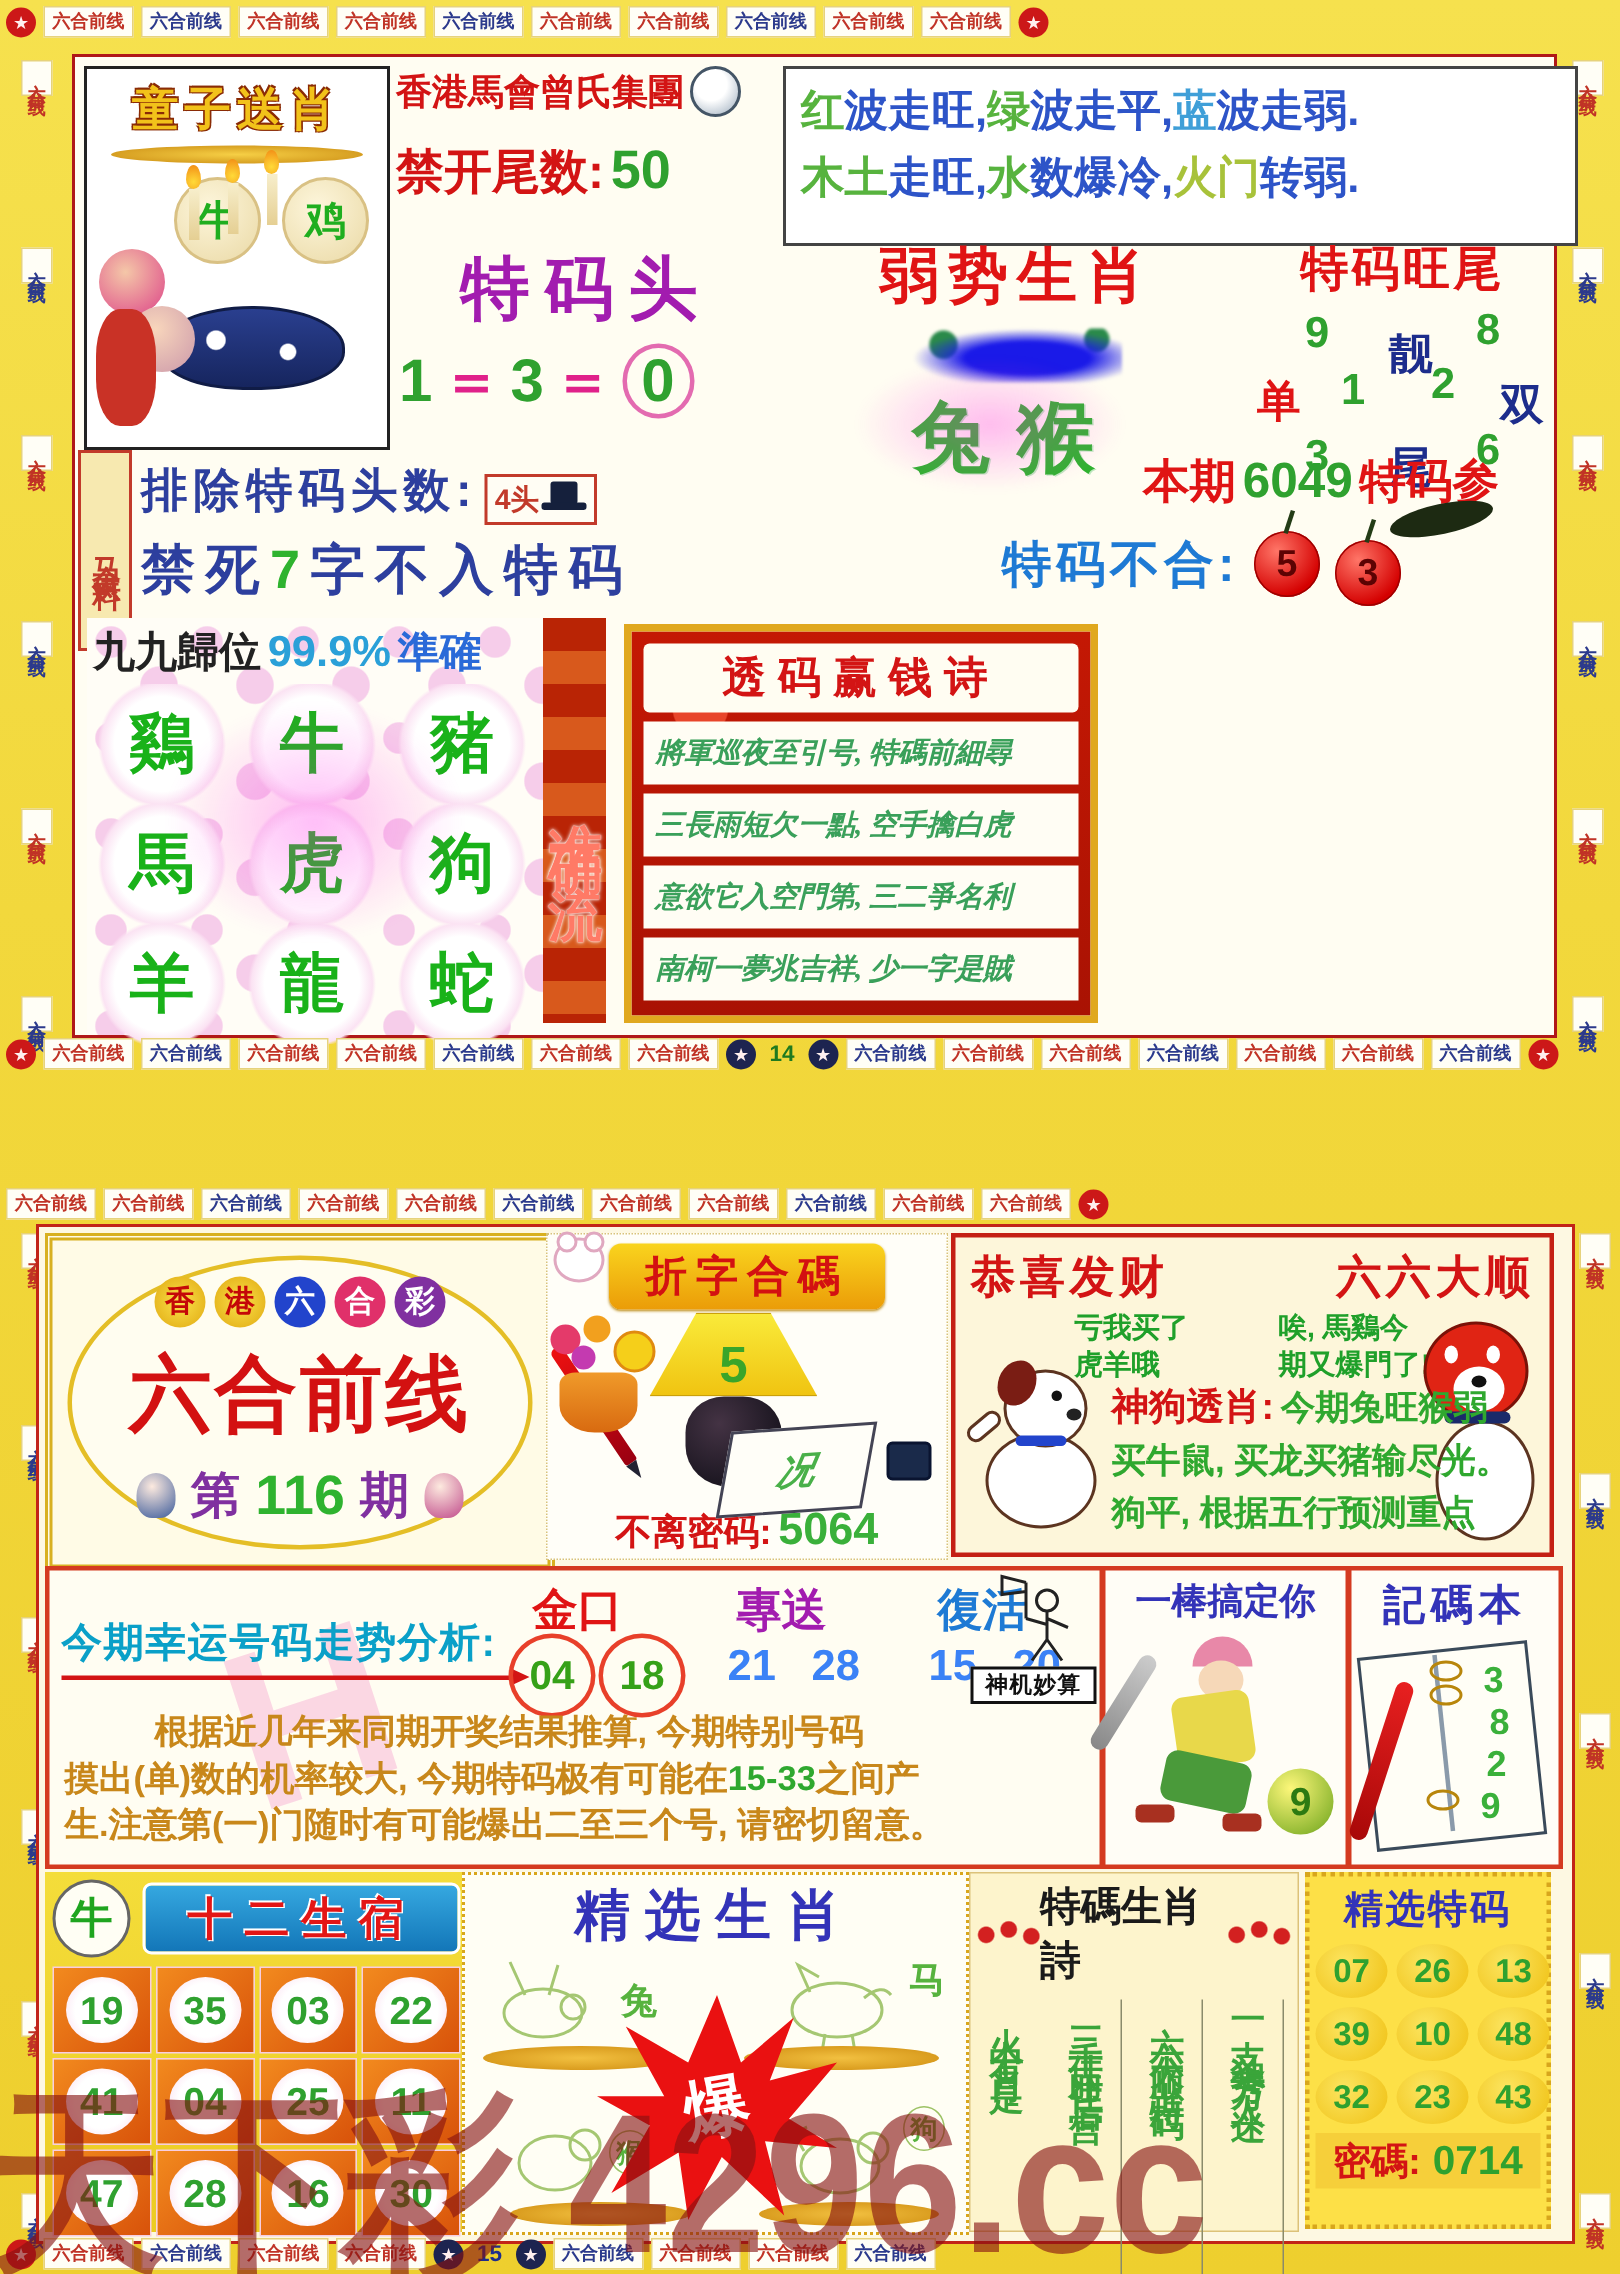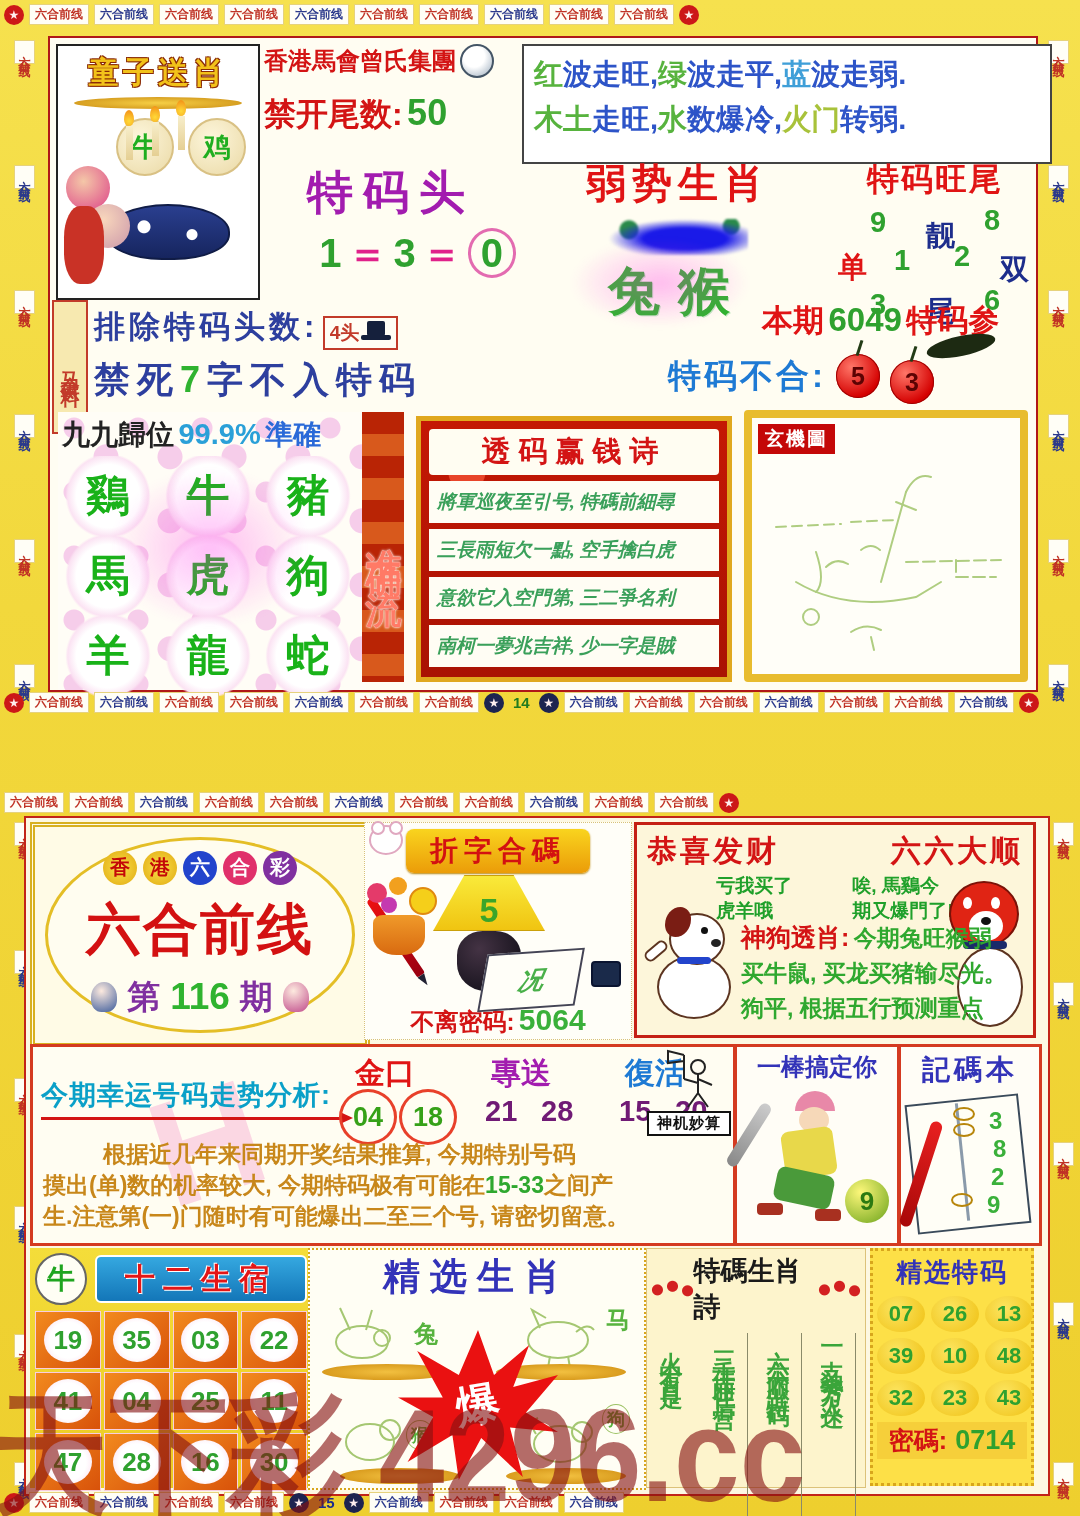--- a/index.html
+++ b/index.html
@@ -98,21 +98,21 @@
   .gongxibox{border:3px solid #c42014;background:#fdf6da;padding:6px 10px}
   .bub{color:#1fa02a;font-size:19px;font-weight:bold;line-height:1.3}
   .dogbody{position:absolute;border-radius:50%;background:#fff;border:2px solid #5c3420}
   .luckybox{border:3px solid #d43a20;background:#fffdf2}
   .cyantitle{color:#0aa0c8;font-size:27px;font-weight:bold;letter-spacing:1px}
   .arrow{position:absolute;height:3px;background:#d31414}
   .arrow::after{content:"";position:absolute;right:-12px;top:-5px;border-left:13px solid #d31414;
                 border-top:6.5px solid transparent;border-bottom:6.5px solid transparent}
   .numring{display:inline-flex;align-items:center;justify-content:center;width:52px;height:50px;
            border:3px solid #e8402a;border-radius:50%;color:#36a118;font-size:27px;font-weight:bold}
-  .gnum{color:#701a75;font-size:29px;font-weight:bold}
+  .gnum{color:#3b82f6;font-size:29px;font-weight:bold}
   .orange{color:#c8871a;font-weight:bold;font-size:23px}
   .seerbox{border:2px solid #111;background:#fff;color:#111;font-size:15px;font-weight:bold;
            text-align:center;padding:1px 3px;letter-spacing:1px}
   .sidebox{border:3px solid #d43a20;background:#fffdf6}
   .bluetitle{color:#3333b8;font-weight:bold;text-align:center}
   .ballicon{width:44px;height:44px;border-radius:50%;background:radial-gradient(circle at 35% 30%,#fdf77a,#8fb832 75%,#5c8c1e);
             display:flex;align-items:center;justify-content:center;color:#2c7a12;font-size:26px;font-weight:bold}
   .sxwrap{background:linear-gradient(#f4dd3a,#eccb22);padding:5px}
   .oxcirc{width:48px;height:48px;border-radius:50%;background:#fffef4;border:2px solid #666;
           display:flex;align-items:center;justify-content:center;color:#1fa51f;font-size:28px;font-weight:bold;flex:none}
@@ -227,21 +227,21 @@
         <span class="b" style="color:#2fa12f;font-size:36px">50</span>
       </div>
     </div>
 
     <div class="abs" style="left:472px;top:6px;width:506px;height:104px;border:2px solid #444;background:#fff;padding:6px 10px;font-size:29px;font-weight:bold;line-height:1.55">
       <div><span class="wg">红</span><span class="wb">波走旺,</span><span class="wg">绿</span><span class="wb">波走平,</span><span class="wc">蓝</span><span class="wb">波走弱.</span></div>
       <div><span class="wg">木土</span><span class="wb">走旺,</span><span class="wg">水</span><span class="wb">数爆冷,</span><span class="wy">火门</span><span class="wb">转弱.</span></div>
     </div>
 
     <div class="abs b" style="left:216px;top:124px;width:250px;text-align:center;color:#a21caf;font-size:46px;letter-spacing:10px">特码头</div>
-    <div class="abs b" style="left:216px;top:188px;width:250px;text-align:right;color:#2fa12f;font-size:40px">
+    <div class="abs b" style="left:216px;top:188px;width:250px;text-align:left;color:#2fa12f;font-size:40px">
       <span>1</span><span class="eq">＝</span><span>3</span><span class="eq">＝</span><span class="ring0">0</span>
     </div>
 
     <div class="abs" style="left:478px;top:118px;width:300px;text-align:center">
       <div class="b" style="color:#e01414;font-size:40px;letter-spacing:6px">弱势生肖</div>
       <div style="width:140px;height:36px;margin:8px auto 2px;filter:blur(1px);background:radial-gradient(ellipse at 55% 55%,#1a1ae8 38%,transparent 70%),radial-gradient(circle at 15% 30%,#2a8a4a 9px,transparent 10px),radial-gradient(circle at 88% 20%,#2a8a4a 8px,transparent 9px)"></div>
       <div class="b" style="color:#2fb32f;font-size:52px;letter-spacing:18px;text-shadow:1px 1px 0 #bfe8bf">兔猴</div>
     </div>
 
     <div class="abs" style="left:792px;top:120px;width:186px;text-align:center">
@@ -312,35 +312,20 @@
     <div class="abs redstrip" style="left:312px;top:374px;width:42px;height:270px">准确一流</div>
 
     <div class="abs poembox" style="left:366px;top:378px;width:316px;height:266px;box-sizing:border-box">
       <div class="poemtitle">透码赢钱诗</div>
       <div class="poemline">將軍巡夜至引号, 特碼前細尋</div>
       <div class="poemline">三長雨短欠一點, 空手擒白虎</div>
       <div class="poemline">意欲它入空門第, 三二爭名利</div>
       <div class="poemline">南柯一夢兆吉祥, 少一字是賊</div>
     </div>
 
-    <div class="abs xuanji" style="left:694px;top:372px;width:284px;height:272px;box-sizing:border-box">
-      <span class="xlabel">玄機圖</span>
-      <svg width="260" height="230" viewBox="0 0 260 230" style="margin:14px auto 0">
-        <g fill="none" stroke="#9cc264" stroke-width="2" stroke-linecap="round" opacity="0.8">
-          <path d="M40 150 Q90 180 160 165 L185 150"></path>
-          <path d="M60 120 Q70 150 60 160 M150 60 L125 150"></path>
-          <path d="M150 60 Q160 40 175 45 M140 70 L160 78"></path>
-          <path d="M20 95 L85 92 M95 90 L140 88" stroke-dasharray="10 6"></path>
-          <path d="M150 130 L245 128 M200 128 L200 145 L240 145" stroke-dasharray="12 5"></path>
-          <circle cx="55" cy="185" r="8"></circle>
-          <path d="M95 200 Q110 190 125 198 M115 205 L118 218"></path>
-          <path d="M70 135 Q80 125 92 132 M105 118 Q115 110 124 118"></path>
-        </g>
-      </svg>
-    </div>
 
     <div class="ghost" style="left:520px;top:200px;width:180px;height:90px"></div>
     <div class="ghost" style="left:60px;top:430px;width:200px;height:160px"></div>
   </div>
 
   <div class="strip abs" style="left:0;top:690px;width:1074px">
     <span class="starc">★</span>
     <span class="tile">六合前线</span>
       <span class="tile">六合前线</span>
       <span class="tile">六合前线</span>

